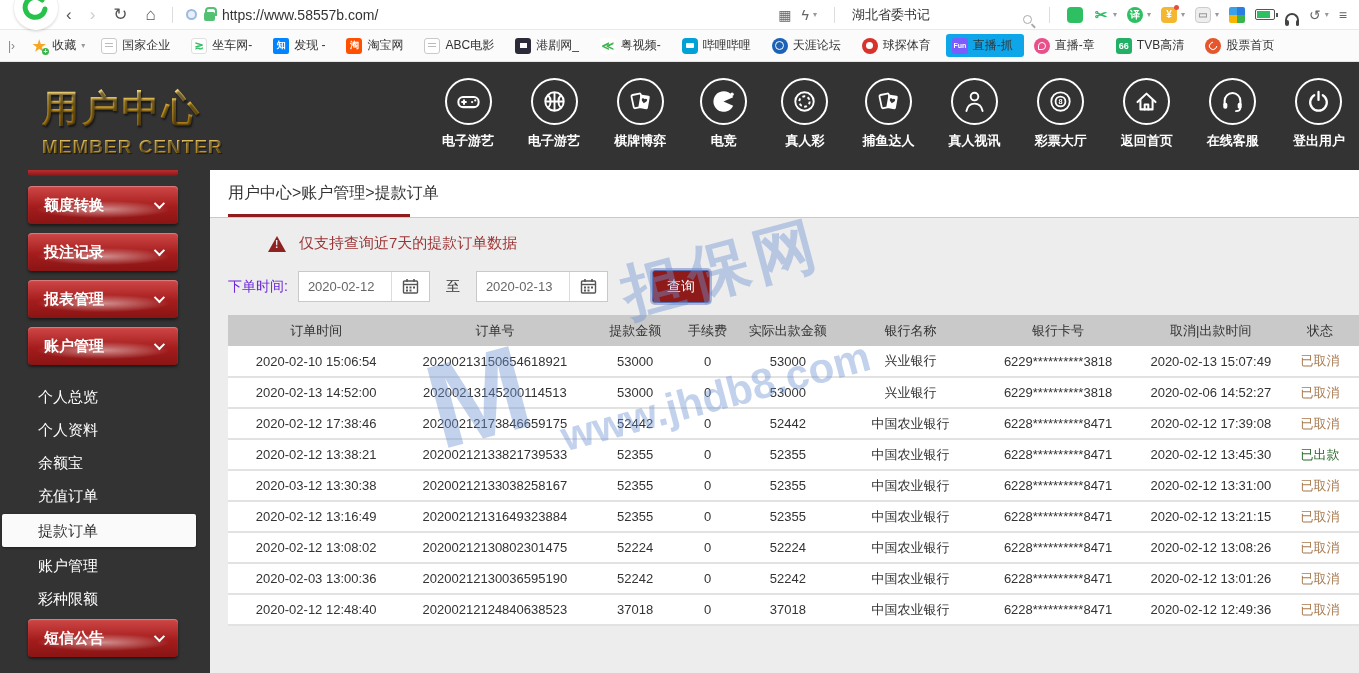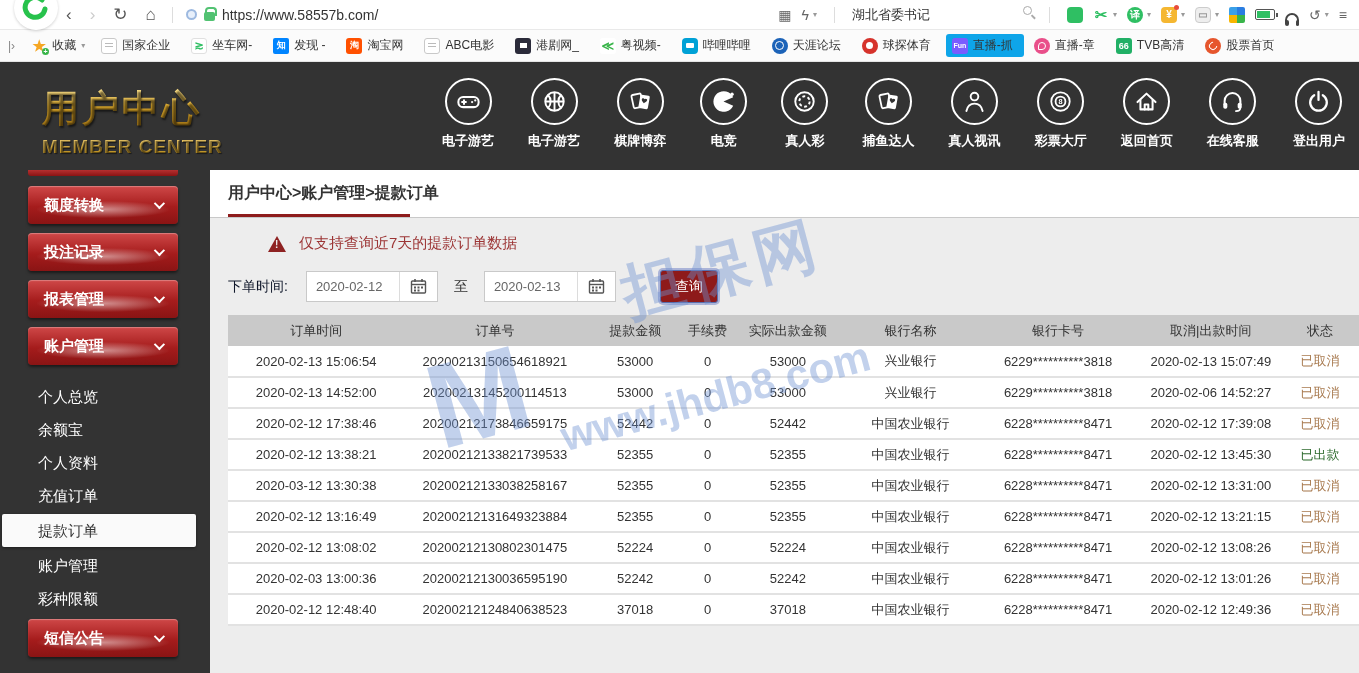--- a/index.html
+++ b/index.html
@@ -14,21 +14,21 @@
   .nav-btn.first { margin-left:66px; }
   .tb-sep { width:1px; height:16px; background:#ddd; margin:0 7px; }
   .urlwrap { display:flex; align-items:center; gap:7px; margin-left:6px; flex:0 0 auto; }
   .site-dot { width:11px; height:11px; border-radius:50%; border:2px solid #9db9e0; background:#e8f0fb; }
   .lock { width:11px; height:9px; background:#52c272; border-radius:2px; position:relative; margin-top:4px; }
   .lock::before { content:""; position:absolute; left:1.5px; top:-5px; width:8px; height:7px; border:2px solid #52c272; border-bottom:none; border-radius:4px 4px 0 0; }
   .url-text { font-size:14px; color:#333; }
   .tb-right { margin-left:auto; display:flex; align-items:center; gap:10px; padding-right:12px; }
   .tb-ico { font-size:14px; color:#666; line-height:1; cursor:pointer; }
   .caret { font-size:8px; color:#999; margin-left:-6px; cursor:pointer; }
-  .sbox { display:flex; align-items:flex-start; gap:6px; width:180px; }
+  .sbox { display:flex; align-items:flex-end; gap:6px; width:180px; }
   .sbox-text { font-size:13px; color:#333; flex:1; }
   .mag { width:9px; height:9px; border:1.5px solid #aaa; border-radius:50%; position:relative; }
   .mag::after { content:""; position:absolute; width:5px; height:1.5px; background:#aaa; transform:rotate(45deg); left:7px; top:9px; }
   .gbadge { width:16px; height:16px; border-radius:4px; display:inline-flex; align-items:center; justify-content:center; font-size:10px; font-weight:bold; color:#fff; cursor:pointer; }
   .g-green { background:#2fbf63; }
   .g-scis { background:transparent; color:#2fbf63; font-size:15px; }
   .g-trans { background:#2fbf63; border-radius:50%; }
   .g-shield { background:#f5b731; position:relative; }
   .g-shield::after { content:""; position:absolute; right:-2px; top:-2px; width:5px; height:5px; background:#e74c3c; border-radius:50%; }
   .g-photo { background:#eee; border:1px solid #ccc; color:#999; }
@@ -87,31 +87,31 @@
   .side-sliver { margin:0 32px 10px 28px; height:6px; border-radius:0 0 3px 3px; background:linear-gradient(180deg,#b53030,#8a1414); }
   .side-btn { position:relative; margin:0 32px 9px 28px; height:38px; border-radius:4px; background:linear-gradient(180deg,#cf4848 0%,#a51c1c 55%,#8a1414 100%); box-shadow:0 2px 3px rgba(0,0,0,.5), inset 0 1px 1px rgba(255,255,255,.3); display:flex; align-items:center; justify-content:space-between; padding:0 16px; color:#fff; font-size:15px; font-weight:bold; cursor:pointer; overflow:hidden; }
   .side-btn::after { content:""; position:absolute; left:6%; right:6%; top:40%; height:45%; background:radial-gradient(ellipse at center, rgba(255,255,255,.5), rgba(255,255,255,0) 72%); pointer-events:none; }
   .chev { width:8px; height:8px; border-right:2px solid #fff; border-bottom:2px solid #fff; transform:rotate(45deg) translateY(-2px); }
   .submenu { padding:6px 0 4px; }
   .sub-item { height:33px; line-height:33px; padding-left:38px; color:#fff; font-size:15px; cursor:pointer; }
   .sub-item.selected { background:#fafafa; color:#333; margin:2px 14px 2px 2px; border-radius:2px; box-shadow:0 1px 3px rgba(0,0,0,.45); padding-left:36px; }
 
   .main { flex:1; display:flex; flex-direction:column; min-width:0; }
   .crumbbar { height:48px; background:#fff; border-bottom:1px solid #c9c9c9; position:relative; display:flex; align-items:center; padding-left:18px; }
-  .crumb { font-size:16px; font-weight:bold; color:#333; }
+  .crumb { font-size:16px; font-weight:normal; color:#333; }
   .crumb-line { position:absolute; left:18px; bottom:0; width:182px; height:3px; background:#8e1c1c; }
   .content { flex:1; background:#ededed; position:relative; overflow:hidden; }
 
   .notice { display:flex; align-items:center; gap:13px; padding:16px 0 0 58px; }
   .warn-tri { width:0; height:0; border-left:9px solid transparent; border-right:9px solid transparent; border-bottom:16px solid #8e2222; position:relative; }
   .warn-tri::after { content:"!"; position:absolute; left:-2px; top:3px; font-size:10px; font-weight:bold; color:#ededed; }
   .notice-text { font-size:15px; color:#9c3535; }
 
   .filter { display:flex; align-items:center; margin:17px 0 0 18px; gap:10px; }
-  .f-label { font-size:14px; color:#0f172a; margin-right:8px; }
+  .f-label { font-size:14px; color:#6d28d9; margin-right:0; }
   .date-box { display:flex; align-items:stretch; width:132px; height:31px; background:#fff; border:1px solid #c9c9c9; }
   .date-box input { border:none; outline:none; width:92px; padding-left:9px; font-size:13px; color:#666; font-family:inherit; background:transparent; }
   .cal-btn { width:38px; display:flex; align-items:center; justify-content:center; border-left:1px solid #dcdcdc; cursor:pointer; }
   .to-word { font-size:14px; color:#333; margin:0 6px; }
   .search-btn { margin-left:34px; width:58px; height:33px; background:#8e1a1a; color:#fff; font-size:14px; border:1px solid #5a6fae; border-radius:3px; box-shadow:0 0 0 2px rgba(90,110,190,.45); cursor:pointer; font-family:inherit; }
 
   
   .tablewrap { margin:12px 0 0 18px; }
   table { width:100%; border-collapse:collapse; table-layout:fixed; }
   thead th { height:31px; background:#c9c9c9; font-size:13px; color:#333; font-weight:normal; text-align:center; }
@@ -446,23 +446,23 @@
 
         <div class="side-btn">
           <span>账户管理</span>
           <span class="chev"></span>
         </div>
       </div>
     <div class="submenu">
 
         <div class="sub-item">个人总览</div>
 
+        <div class="sub-item">个人资料</div>
+
         <div class="sub-item">余额宝</div>
-
-        <div class="sub-item">个人资料</div>
 
 
         <div class="sub-item">充值订单</div>
 
         <div class="sub-item selected">提款订单</div>
 
         <div class="sub-item">账户管理</div>
 
         <div class="sub-item">彩种限额</div>
       </div>
@@ -549,21 +549,21 @@
                 <th>银行名称</th>
                 <th>银行卡号</th>
                 <th>取消|出款时间</th>
                 <th>状态</th>
               </tr>
 
           </thead>
           <tbody>
 
               <tr>
-                <td>2020-02-13 15:06:54</td>
+                <td>2020-02-10 15:06:54</td>
                 <td>20200213150654618921</td>
                 <td>53000</td>
                 <td>0</td>
                 <td>53000</td>
                 <td>兴业银行</td>
                 <td>6229**********3818</td>
                 <td>2020-02-13 15:07:49</td>
                 <td class="st cancel">已取消</td>
               </tr>
 

